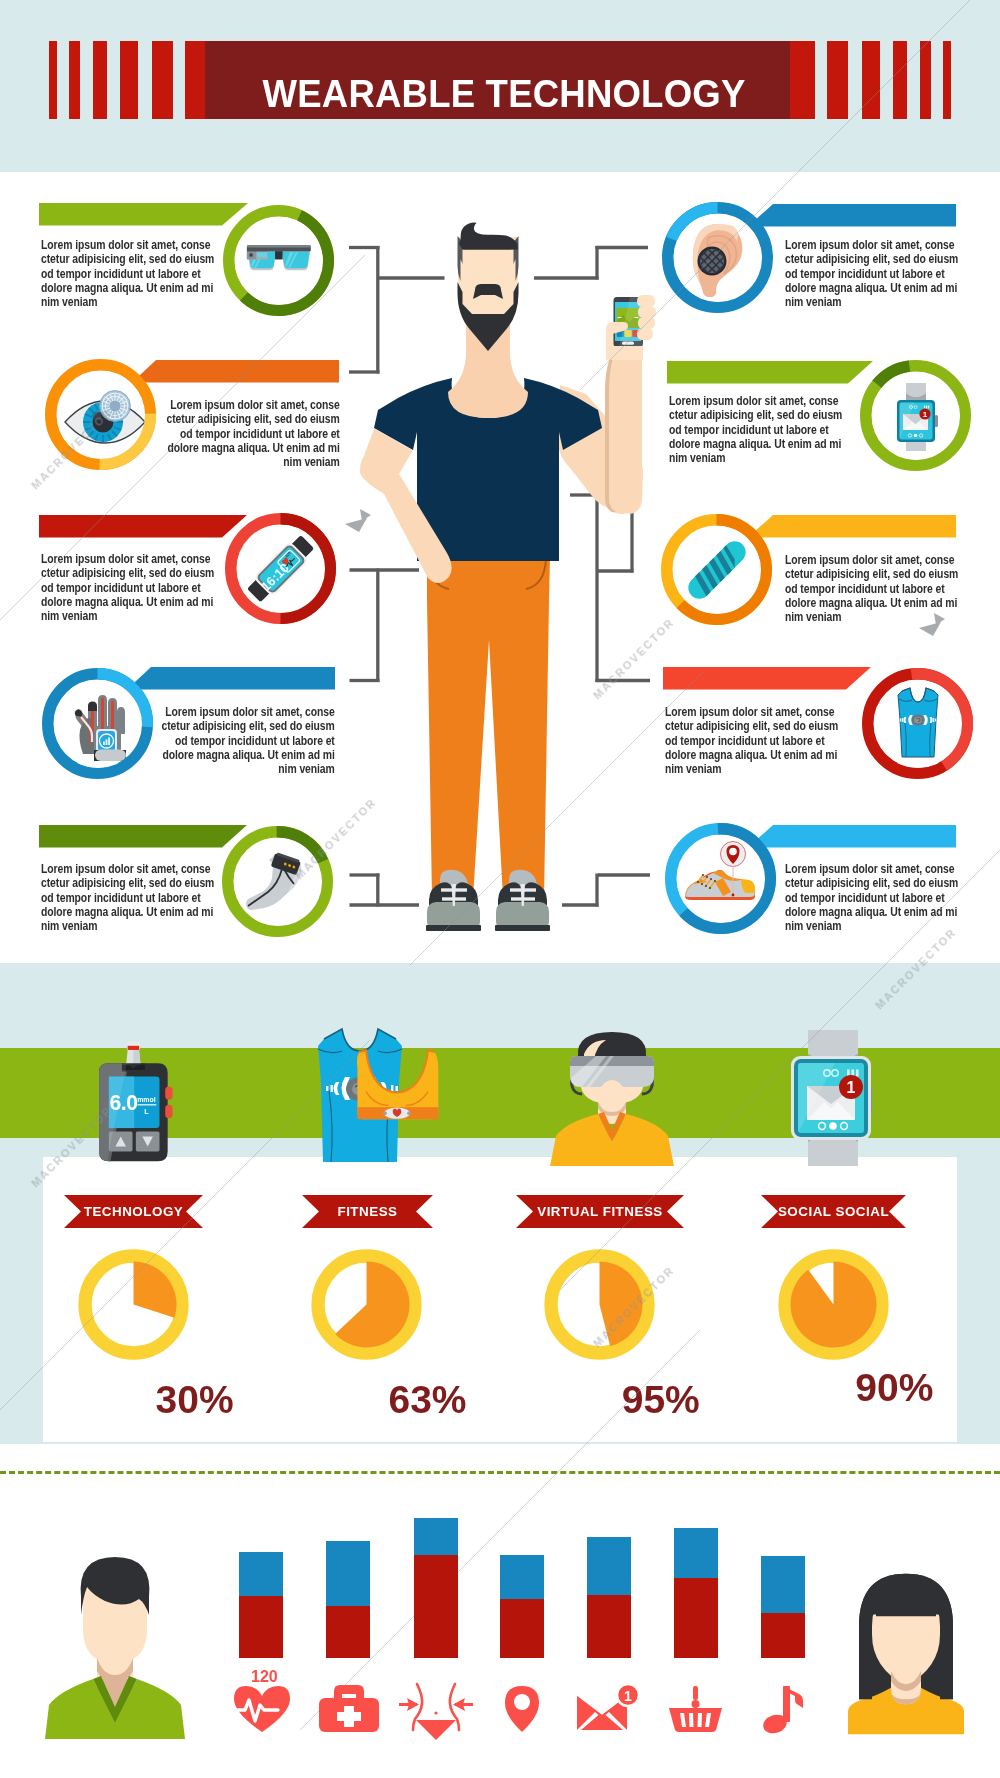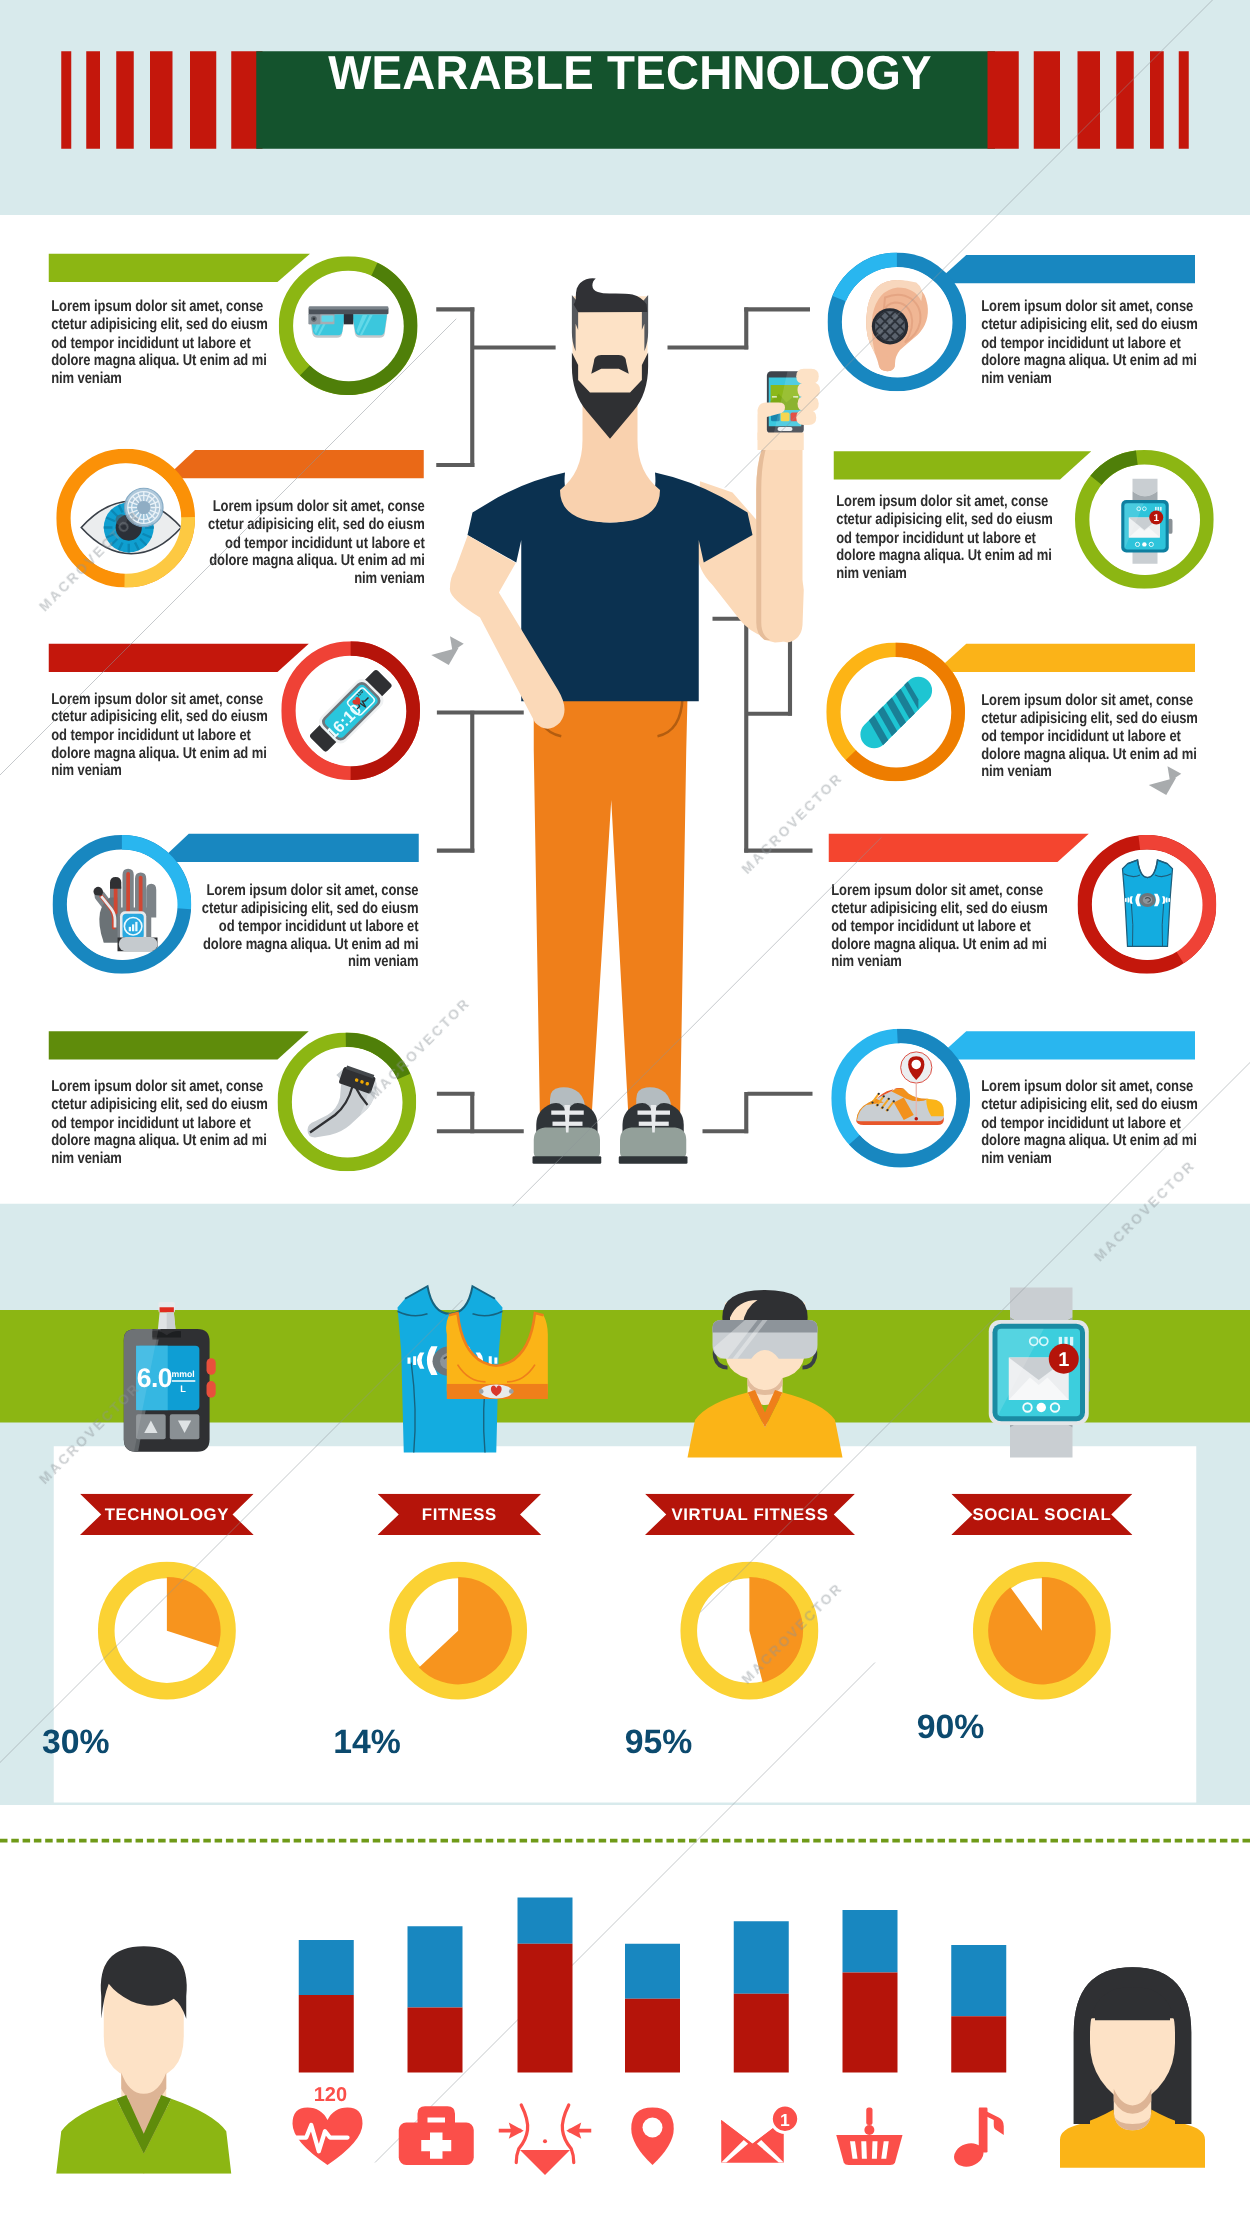--- a/index.html
+++ b/index.html
@@ -2,36 +2,36 @@
 <html><head>
 <meta charset="utf-8">
 <style>
   * { box-sizing: border-box; margin:0; padding:0; }
   html,body { width:1000px; height:1778px; }
   body { background:#fff; font-family:"Liberation Sans", sans-serif; position:relative; overflow:hidden; }
   .abs { position:absolute; }
 
   #header { left:0; top:0; width:1000px; height:172px; background:#d8eaec; }
   .hbar { position:absolute; background:#c4170c; }
-  #titlebox { position:absolute; left:205px; top:41px; width:591px; height:78px; background:#14532d;
-     display:flex; align-items:flex-start; justify-content:center; }
+  #titlebox { position:absolute; left:205px; top:41px; width:591px; height:78px; background:#7f1d1d;
+     display:flex; align-items:flex-end; justify-content:center; }
   #titlebox span { color:#fff; font-size:38px; font-weight:bold; letter-spacing:0.2px; transform:scaleX(0.962); position:relative; top:-3px; left:4px; }
 
   #panel1 { left:0; top:172px; width:1000px; height:791px; background:#fff; }
 
   .itext { position:absolute; font-size:12.6px; font-weight:bold; color:#2d2d2d; line-height:14.3px; white-space:nowrap; letter-spacing:-0.1px; }
   .circ { position:absolute; width:110px; height:110px; }
 
   #band2 { left:0; top:963px; width:1000px; height:481px; background:#d8eaec; }
   #greenband { left:0; top:1048px; width:1000px; height:90px; background:#8cb613; }
   #whitecard { left:43px; top:1157px; width:914px; height:285px; background:#fff; }
   .ribbon { position:absolute; }
   .ribbon .lbl { position:absolute; left:0; top:0; width:100%; height:100%; display:flex; align-items:center; justify-content:center;
       color:#fff; font-size:13.4px; font-weight:bold; letter-spacing:0.5px; }
-  .pct { position:absolute; font-size:27px; font-weight:bold; color:#0c4a6e; text-align:left; }
+  .pct { position:absolute; font-size:39px; font-weight:bold; color:#7f1d1d; text-align:right; }
 
   #dashed { left:0; top:1471px; width:1000px; height:0; border-top:3px dashed #6f9a18; }
   #panel3 { left:24px; top:1498px; width:952px; height:254px; background:#fff; }
 </style>
 </head>
 <body>
 
 <div id="header" class="abs">
   <div class="hbar" style="left:49px;top:41px;width:8px;height:78px;"></div>
   <div class="hbar" style="left:69px;top:41px;width:11px;height:78px;"></div>
@@ -636,21 +636,21 @@
     <div class="ribbon" style="left:302px;top:232px;width:131px;height:33px">
      <svg width="131" height="33" style="position:absolute;left:0;top:0">
         <polygon points="0,0 131,0 114,16.5 131,33 0,33 17,16.5" fill="#b5140a"></polygon>
       </svg>
      <span class="lbl">FITNESS</span>
     </div>
     <svg class="abs" width="111" height="111" style="left:311px;top:285.9000000000001px">
      <circle cx="55.5" cy="55.5" r="48.5" fill="#ffffff" stroke="#fbd234" stroke-width="13.3"></circle>
      <path d="M 55.5 55.5 L 55.5 12.5 A 43 43 0 1 1 24.154349020879298 84.9355255549336 Z" fill="#f7941e"></path>
   </svg>
-    <div class="pct" style="left:266.5px;top:415px;width:200px">14%</div>
+    <div class="pct" style="left:266.5px;top:415px;width:200px">63%</div>
     <div class="abs" style="left:522px;top:51px;width:180px;height:160px"><svg viewBox="0 0 180 160" width="180" height="160">
         <g>
 
   <path d="M58 28 L58 66 Q58 90 90 90 Q122 90 122 66 L122 28 Z" fill="#fde2c6"></path>
 
   <path d="M56 42 Q54 18 90 18 Q126 18 124 42 L124 48 L56 48 Z" fill="#2f3033"></path>
   <path d="M62 40 Q68 26 84 26 Q74 32 72 46 L62 46 Z" fill="#fde2c6"></path>
 
   <path d="M76 88 L76 102 Q82 110 90 110 Q98 110 104 102 L104 88 Z" fill="#fde2c6"></path>
   <path d="M76 88 Q80 98 90 98 Q100 98 104 88 L104 94 Q100 102 90 102 Q80 102 76 94 Z" fill="#e2bb9c"></path>

